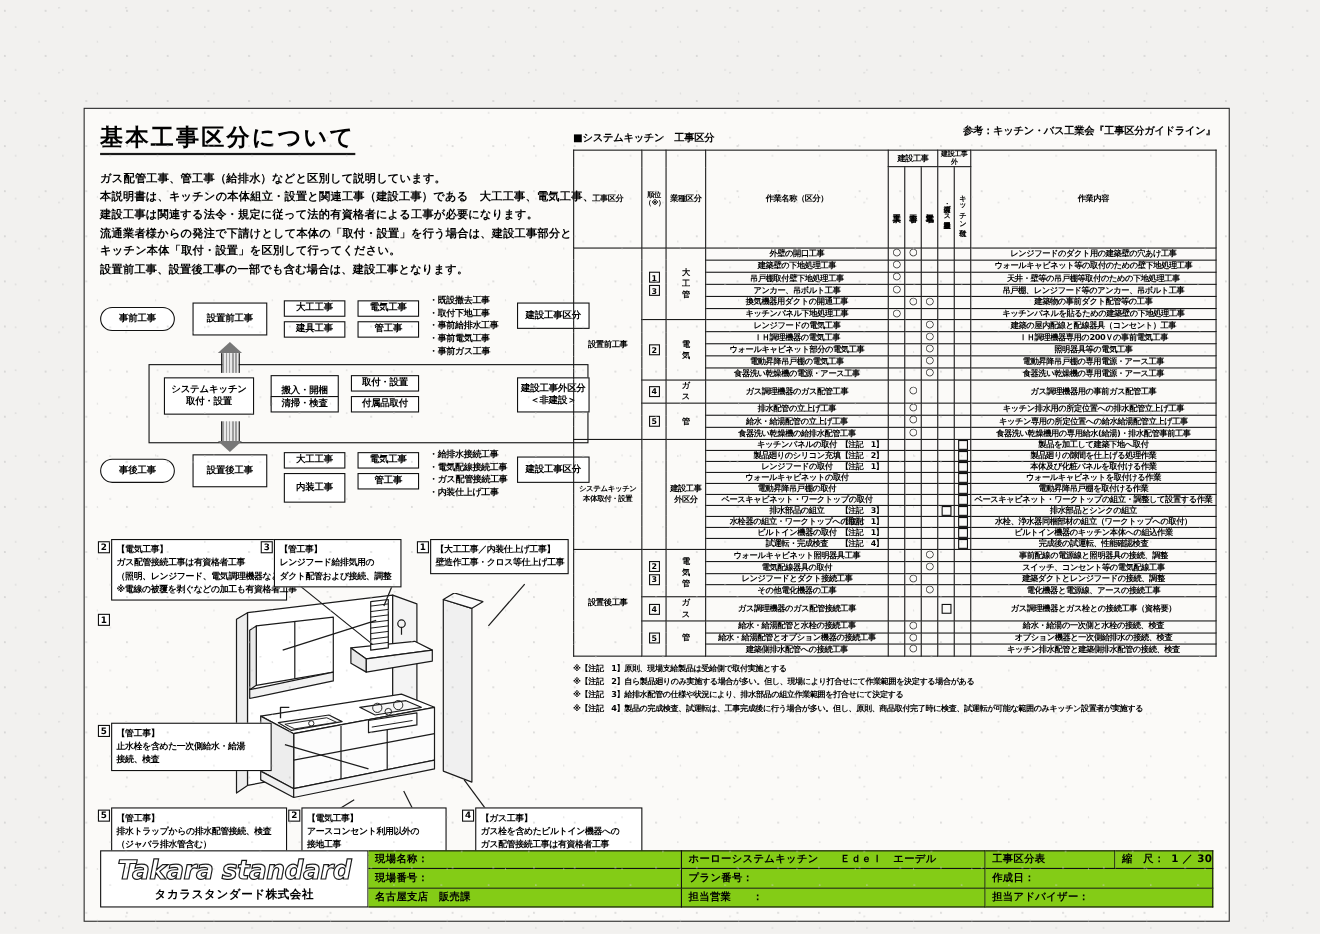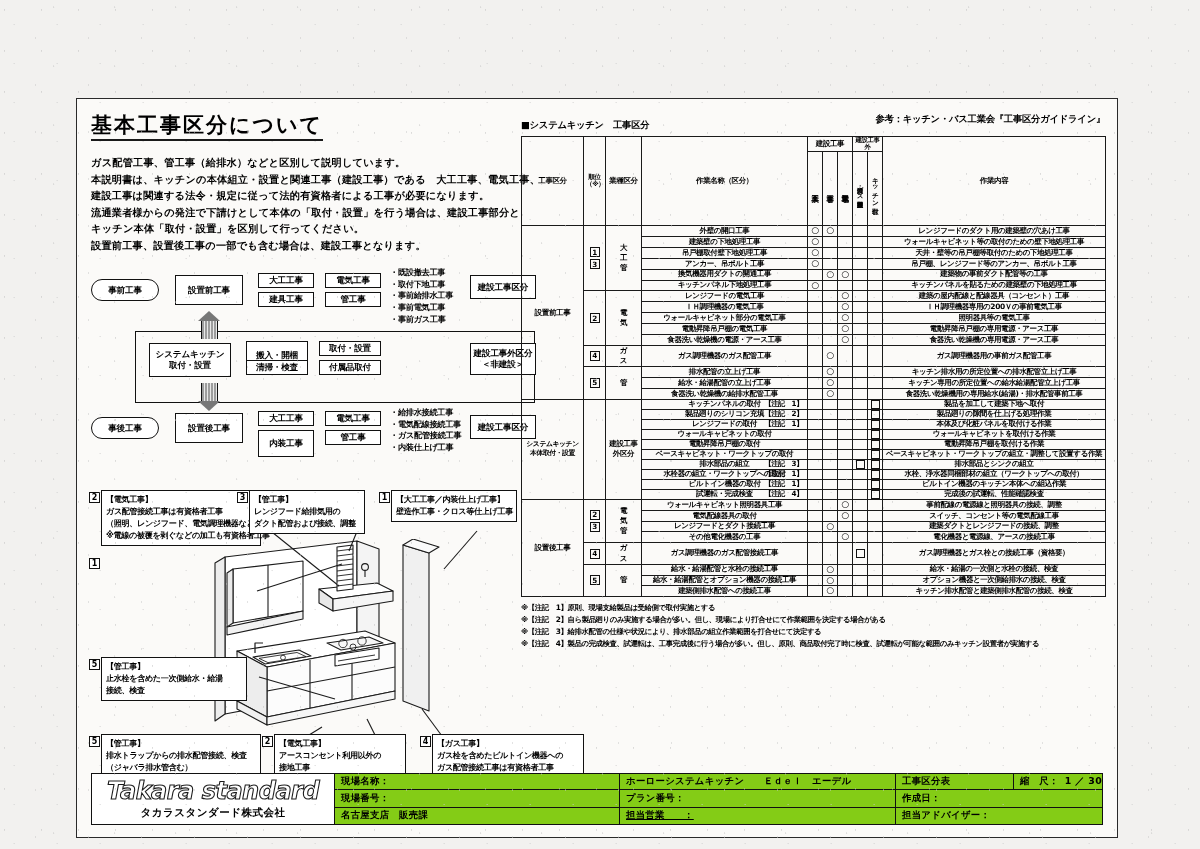--- a/index.html
+++ b/index.html
@@ -852,21 +852,21 @@
             <span>1 ／ 30</span>
           </div>
         </div>
         <div class="frow">
           <div class="fcell" style="width:285px;">現場番号：</div>
           <div class="fcell" style="width:276px;">プラン番号：</div>
           <div class="fcell" style="flex:1;">作成日：</div>
         </div>
         <div class="frow">
           <div class="fcell" style="width:285px;">名古屋支店　販売課</div>
-          <div class="fcell" style="width:276px;text-decoration:underline;">担当営業　　：</div>
+          <div class="fcell" style="width:276px;">担当営業　　：</div>
           <div class="fcell" style="flex:1;">担当アドバイザー：</div>
         </div>
       </div>
     </div>
 
   </div>
   <div id="grain"></div>
 </div>
 
 </body></html>

